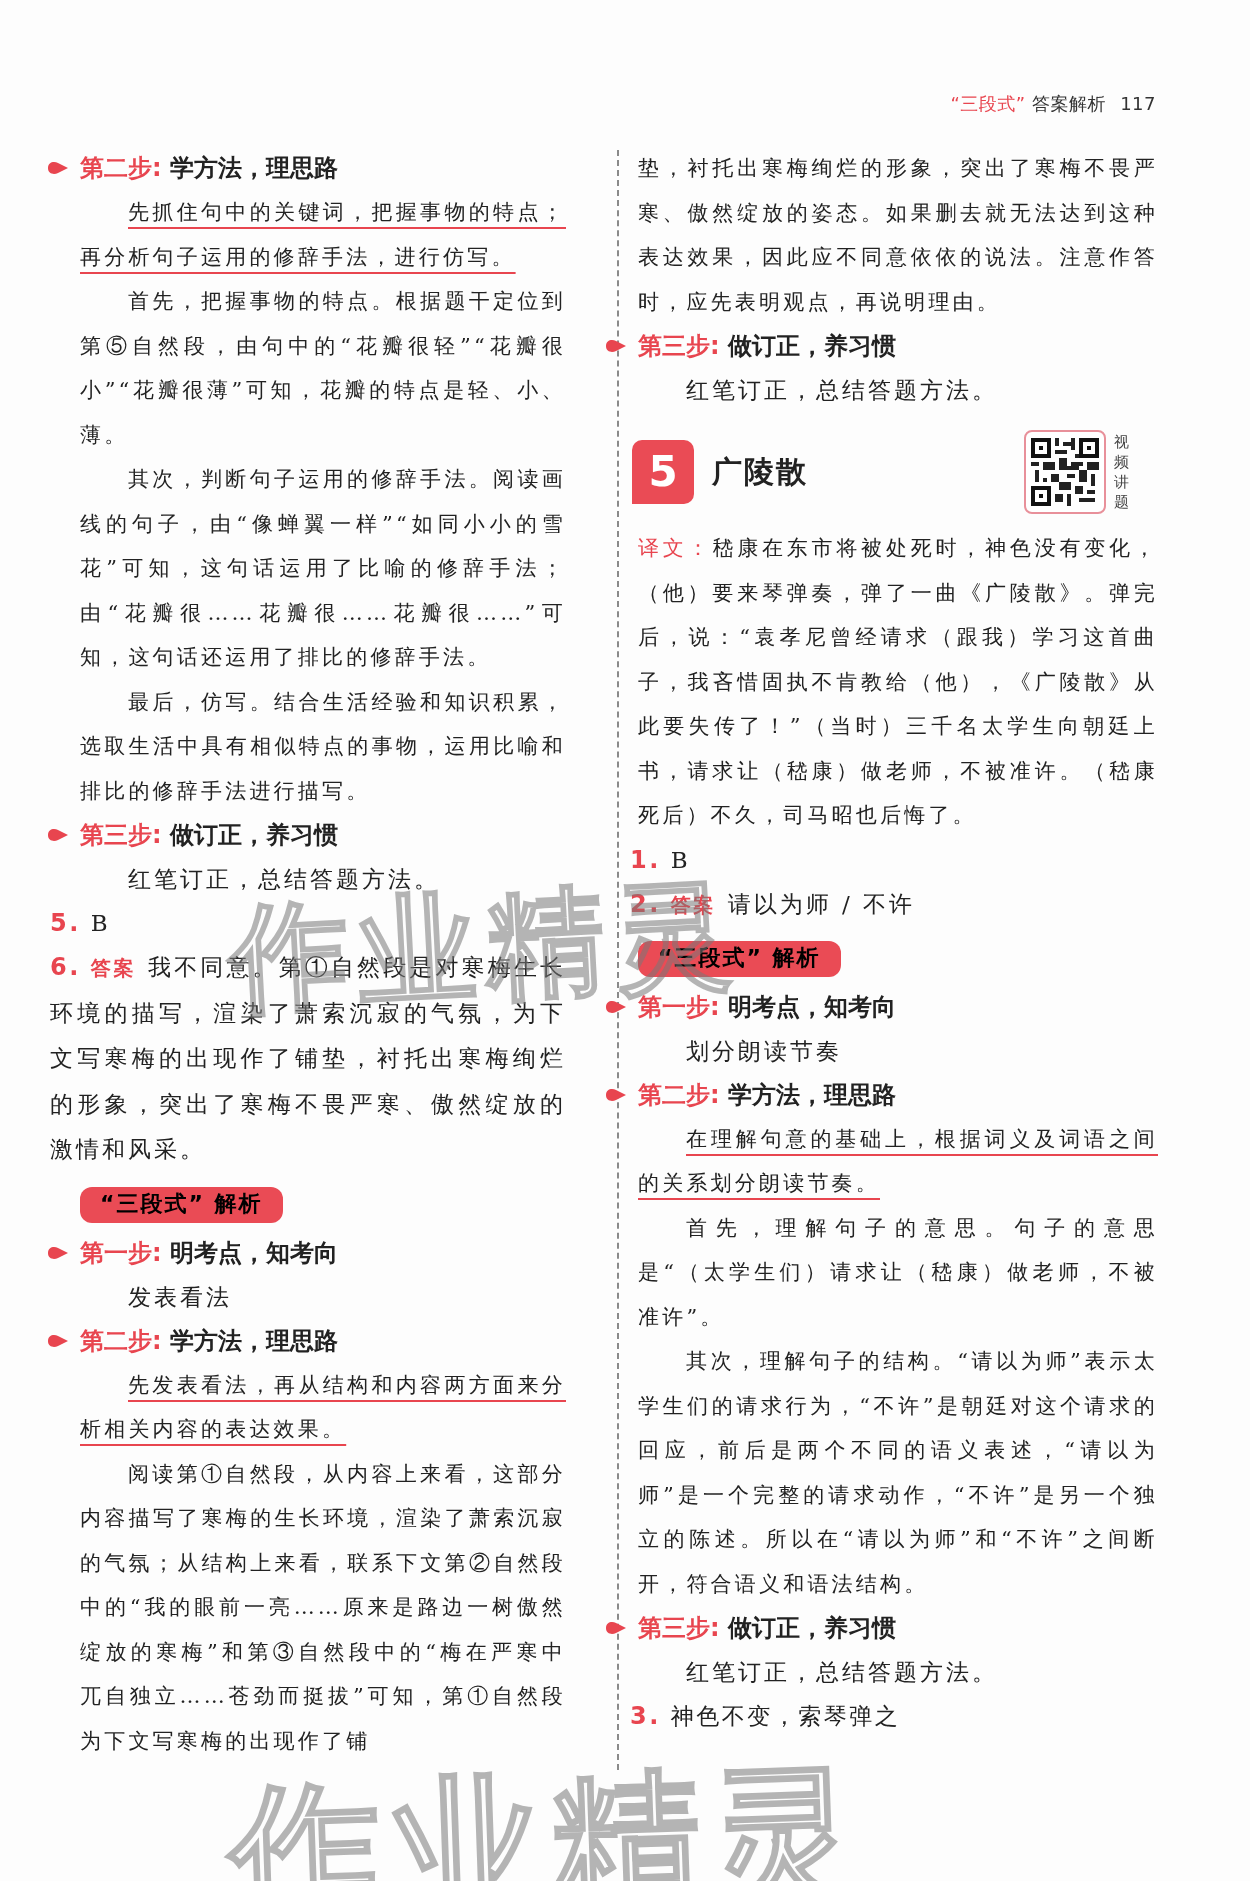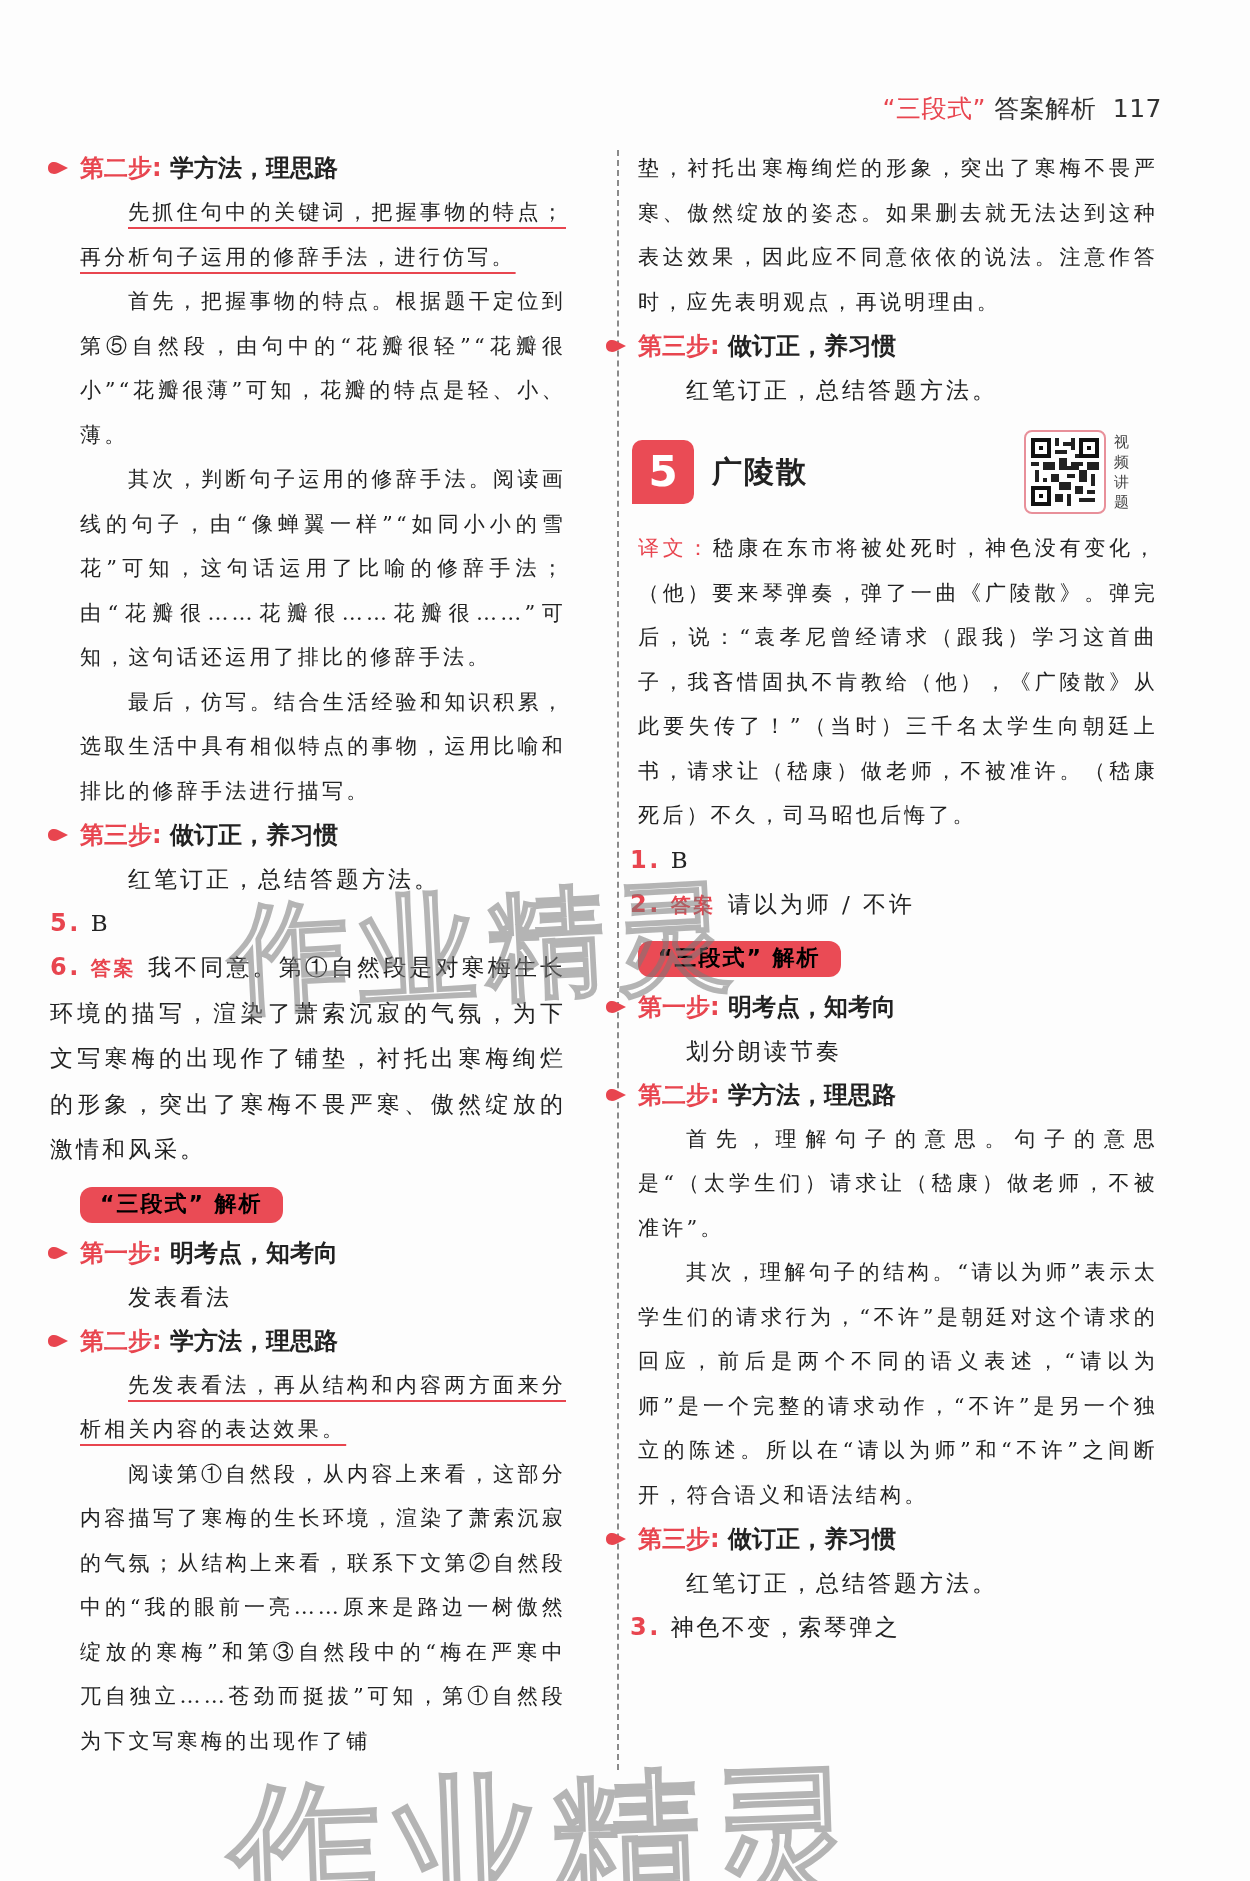--- a/index.html
+++ b/index.html
@@ -3,23 +3,23 @@
 <meta charset="utf-8">
 <style>
   html, body { margin: 0; padding: 0; }
   body {
     width: 1250px; height: 1881px; overflow: hidden; position: relative;
     background: #fdfdfd;
     font-family: "DejaVu Serif", "Liberation Serif", serif;
     color: #222;
   }
   .page-header {
-    position: absolute; top: 92px; right: 88px;
-    font-family: "DejaVu Sans", "Liberation Sans", sans-serif;
-    font-size: 25px; color: #333; letter-spacing: 0.5px;
+    position: absolute; top: 92px; right: 94px;
+    font-family: "DejaVu Sans", "Liberation Sans", sans-serif;
+    font-size: 18px; color: #333; letter-spacing: 0.5px;
   }
   .page-header .accent { color: #e8454f; }
   .page-header .num { margin-left: 8px; }
 
   .col { position: absolute; top: 146px; width: 486px; }
   .col.left { left: 80px; }
   .col.right { left: 638px; width: 520px; }
   .divider {
     position: absolute; left: 617px; top: 150px; height: 1620px;
     border-left: 2px dashed #8a8a8a; width: 0;
@@ -258,20 +258,21 @@
 
   <div class="step">
     <span class="marker">
         <svg width="20" height="14" viewBox="0 0 20 14">
           <path d="M0 7 C0 1 6 0 10 2 L20 7 L10 12 C6 14 0 13 0 7Z" fill="#e8454f"></path>
         </svg>
       </span>
     <span class="label">第二步:</span>
     <span>学方法，理思路</span>
   </div>
+  <p class="para indent"><span class="underline-red">在理解句意的基础上，根据词义及词语之间的关系划分朗读节奏。</span></p>
   <p class="para indent">首先，理解句子的意思。句子的意思是“（太学生们）请求让（嵇康）做老师，不被准许”。</p>
   <p class="para indent">其次，理解句子的结构。“请以为师”表示太学生们的请求行为，“不许”是朝廷对这个请求的回应，前后是两个不同的语义表述，“请以为师”是一个完整的请求动作，“不许”是另一个独立的陈述。所以在“请以为师”和“不许”之间断开，符合语义和语法结构。</p>
 
   <div class="step">
     <span class="marker">
         <svg width="20" height="14" viewBox="0 0 20 14">
           <path d="M0 7 C0 1 6 0 10 2 L20 7 L10 12 C6 14 0 13 0 7Z" fill="#e8454f"></path>
         </svg>
       </span>
     <span class="label">第三步:</span>

